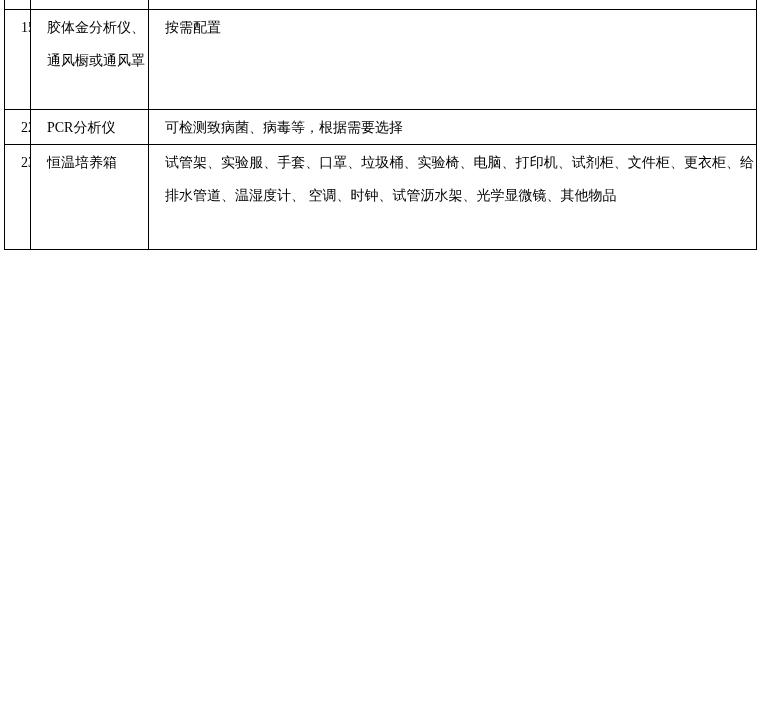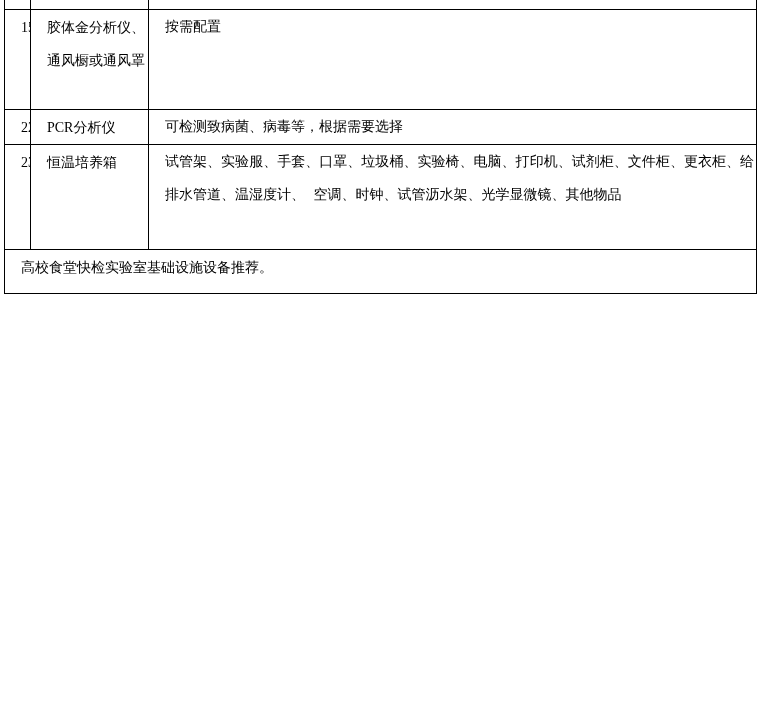--- a/index.html
+++ b/index.html
@@ -42,21 +42,20 @@
     padding-right: 0;
     text-align: left;
   }
   td.cell-name {
     padding-right: 3px;
   }
   td.cell-desc {
     text-align: justify;
     text-justify: inter-character;
     padding-right: 1px;
-    font-family: Liberation Mono, monospace;
   }
   td.v-mid {
     vertical-align: middle;
   }
   td.cell-footer {
     padding-left: 3px;
     vertical-align: middle;
   }
 </style>
 </head>
@@ -83,18 +82,15 @@
       <tr style="height:33px">
         <td class="cell-num">22</td>
         <td class="cell-name">PCR分析仪</td>
         <td class="cell-desc">可检测致病菌、病毒等，根据需要选择</td>
       </tr>
       <tr style="height:105px">
         <td class="cell-num v-mid">23</td>
         <td class="cell-name v-mid">恒温培养箱</td>
         <td class="cell-desc">试管架、实验服、手套、口罩、垃圾桶、实验椅、电脑、打印机、试剂柜、文件柜、更衣柜、给排水管道、温湿度计、 空调、时钟、试管沥水架、光学显微镜、其他物品</td>
       </tr>
-      <tr style="height:44px">
-        <td class="cell-footer" colspan="3">高校食堂快检实验室基础设施设备推荐。</td>
-      </tr>
     </tbody>
   </table>
 </div>
 
 </body></html>

